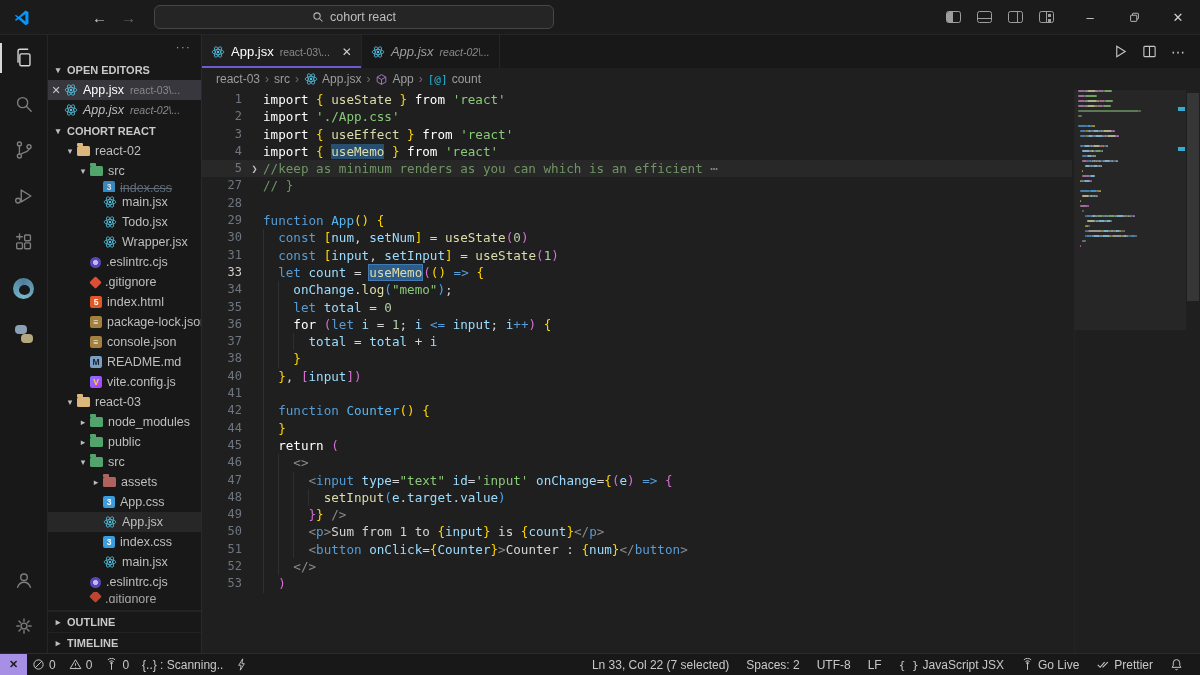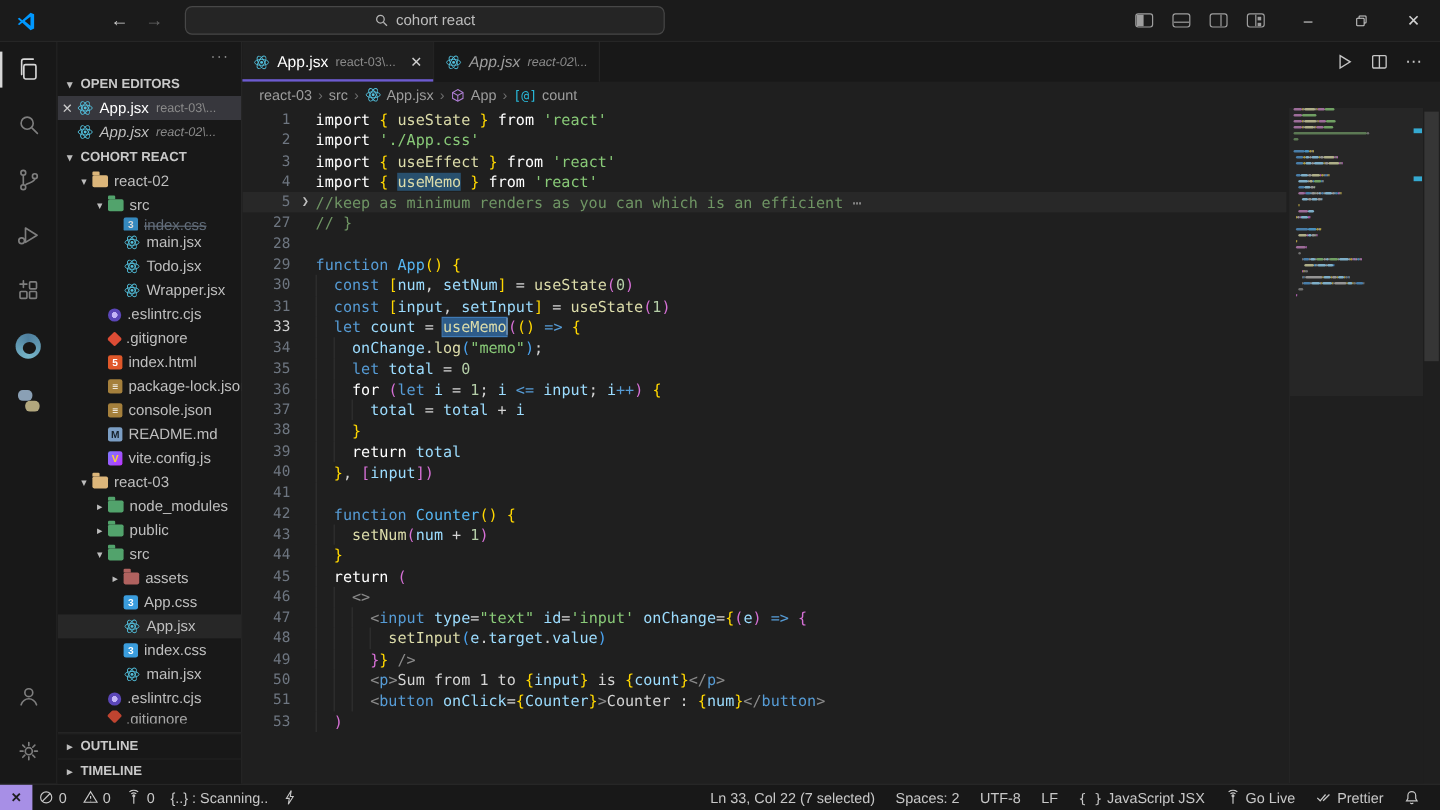--- a/index.html
+++ b/index.html
@@ -510,33 +510,32 @@
             <div class="cl"><span class="gut">28</span><span class="foldcol"></span><span class="ct"></span></div>
             <div class="cl"><span class="gut">29</span><span class="foldcol"></span><span class="ct"><span class="tk-b">function </span><span class="tk-fn">App</span><span class="tk-y">()</span><span class="tk-w"> </span><span class="tk-y">{</span></span></div>
             <div class="cl"><span class="gut">30</span><span class="foldcol"></span><span class="ct"><span class="ind"></span><span class="tk-b">const </span><span class="tk-y">[</span><span class="tk-v">num</span><span class="tk-w">, </span><span class="tk-v">setNum</span><span class="tk-y">]</span><span class="tk-w"> = </span><span class="tk-f">useState</span><span class="tk-p">(</span><span class="tk-n">0</span><span class="tk-p">)</span></span></div>
             <div class="cl"><span class="gut">31</span><span class="foldcol"></span><span class="ct"><span class="ind"></span><span class="tk-b">const </span><span class="tk-y">[</span><span class="tk-v">input</span><span class="tk-w">, </span><span class="tk-v">setInput</span><span class="tk-y">]</span><span class="tk-w"> = </span><span class="tk-f">useState</span><span class="tk-p">(</span><span class="tk-n">1</span><span class="tk-p">)</span></span></div>
             <div class="cl"><span class="gut cur">33</span><span class="foldcol"></span><span class="ct"><span class="ind"></span><span class="tk-b">let </span><span class="tk-v">count</span><span class="tk-w"> = </span><span class="tk-sel">useMemo</span><span class="caret"></span><span class="tk-p">(</span><span class="tk-y">()</span><span class="tk-w"> </span><span class="tk-b">=&gt;</span><span class="tk-w"> </span><span class="tk-y">{</span></span></div>
             <div class="cl"><span class="gut">34</span><span class="foldcol"></span><span class="ct"><span class="ind"></span><span class="ind"></span><span class="tk-v">onChange</span><span class="tk-w">.</span><span class="tk-f">log</span><span class="tk-bl">(</span><span class="tk-s">"memo"</span><span class="tk-bl">)</span><span class="tk-w">;</span></span></div>
             <div class="cl"><span class="gut">35</span><span class="foldcol"></span><span class="ct"><span class="ind"></span><span class="ind"></span><span class="tk-b">let </span><span class="tk-v">total</span><span class="tk-w"> = </span><span class="tk-n">0</span></span></div>
             <div class="cl"><span class="gut">36</span><span class="foldcol"></span><span class="ct"><span class="ind"></span><span class="ind"></span><span class="tk-k">for </span><span class="tk-p">(</span><span class="tk-b">let </span><span class="tk-v">i</span><span class="tk-w"> = </span><span class="tk-n">1</span><span class="tk-w">; </span><span class="tk-v">i</span><span class="tk-w"> </span><span class="tk-b">&lt;=</span><span class="tk-w"> </span><span class="tk-v">input</span><span class="tk-w">; </span><span class="tk-v">i</span><span class="tk-b">++</span><span class="tk-p">)</span><span class="tk-w"> </span><span class="tk-y">{</span></span></div>
             <div class="cl"><span class="gut">37</span><span class="foldcol"></span><span class="ct"><span class="ind"></span><span class="ind"></span><span class="ind"></span><span class="tk-v">total</span><span class="tk-w"> = </span><span class="tk-v">total</span><span class="tk-w"> + </span><span class="tk-v">i</span></span></div>
             <div class="cl"><span class="gut">38</span><span class="foldcol"></span><span class="ct"><span class="ind"></span><span class="ind"></span><span class="tk-y">}</span></span></div>
-            <div class="cl"><span class="gut">39</span><span class="foldcol"></span><span class="ct"><span class="ind"></span><span class="ind"></span><span class="tk-k">return </span><span class="tk-v">total</span></span></div>
             <div class="cl"><span class="gut">40</span><span class="foldcol"></span><span class="ct"><span class="ind"></span><span class="tk-y">}</span><span class="tk-w">, </span><span class="tk-p">[</span><span class="tk-v">input</span><span class="tk-p">]</span><span class="tk-p">)</span></span></div>
             <div class="cl"><span class="gut">41</span><span class="foldcol"></span><span class="ct"><span class="ind"></span></span></div>
             <div class="cl"><span class="gut">42</span><span class="foldcol"></span><span class="ct"><span class="ind"></span><span class="tk-b">function </span><span class="tk-fn">Counter</span><span class="tk-y">()</span><span class="tk-w"> </span><span class="tk-y">{</span></span></div>
-            <div class="cl"><span class="gut">43</span><span class="foldcol"></span><span class="ct"><span class="ind"></span><span class="ind"></span><span class="tk-f">setNum</span><span class="tk-p">(</span><span class="tk-v">num</span><span class="tk-w"> + </span><span class="tk-n">1</span><span class="tk-p">)</span></span></div>
             <div class="cl"><span class="gut">44</span><span class="foldcol"></span><span class="ct"><span class="ind"></span><span class="tk-y">}</span></span></div>
             <div class="cl"><span class="gut">45</span><span class="foldcol"></span><span class="ct"><span class="ind"></span><span class="tk-k">return </span><span class="tk-p">(</span></span></div>
             <div class="cl"><span class="gut">46</span><span class="foldcol"></span><span class="ct"><span class="ind"></span><span class="ind"></span><span class="tk-g">&lt;&gt;</span></span></div>
             <div class="cl"><span class="gut">47</span><span class="foldcol"></span><span class="ct"><span class="ind"></span><span class="ind"></span><span class="ind"></span><span class="tk-g">&lt;</span><span class="tk-t">input</span><span class="tk-w"> </span><span class="tk-a">type</span><span class="tk-w">=</span><span class="tk-s">"text"</span><span class="tk-w"> </span><span class="tk-a">id</span><span class="tk-w">=</span><span class="tk-s">'input'</span><span class="tk-w"> </span><span class="tk-a">onChange</span><span class="tk-w">=</span><span class="tk-y">{</span><span class="tk-p">(</span><span class="tk-v">e</span><span class="tk-p">)</span><span class="tk-w"> </span><span class="tk-b">=&gt;</span><span class="tk-w"> </span><span class="tk-p">{</span></span></div>
             <div class="cl"><span class="gut">48</span><span class="foldcol"></span><span class="ct"><span class="ind"></span><span class="ind"></span><span class="ind"></span><span class="ind"></span><span class="tk-f">setInput</span><span class="tk-bl">(</span><span class="tk-v">e</span><span class="tk-w">.</span><span class="tk-v">target</span><span class="tk-w">.</span><span class="tk-v">value</span><span class="tk-bl">)</span></span></div>
             <div class="cl"><span class="gut">49</span><span class="foldcol"></span><span class="ct"><span class="ind"></span><span class="ind"></span><span class="ind"></span><span class="tk-p">}</span><span class="tk-y">}</span><span class="tk-w"> </span><span class="tk-g">/&gt;</span></span></div>
             <div class="cl"><span class="gut">50</span><span class="foldcol"></span><span class="ct"><span class="ind"></span><span class="ind"></span><span class="ind"></span><span class="tk-g">&lt;</span><span class="tk-t">p</span><span class="tk-g">&gt;</span><span class="tk-w">Sum from 1 to </span><span class="tk-y">{</span><span class="tk-v">input</span><span class="tk-y">}</span><span class="tk-w"> is </span><span class="tk-y">{</span><span class="tk-v">count</span><span class="tk-y">}</span><span class="tk-g">&lt;/</span><span class="tk-t">p</span><span class="tk-g">&gt;</span></span></div>
             <div class="cl"><span class="gut">51</span><span class="foldcol"></span><span class="ct"><span class="ind"></span><span class="ind"></span><span class="ind"></span><span class="tk-g">&lt;</span><span class="tk-t">button</span><span class="tk-w"> </span><span class="tk-a">onClick</span><span class="tk-w">=</span><span class="tk-y">{</span><span class="tk-v">Counter</span><span class="tk-y">}</span><span class="tk-g">&gt;</span><span class="tk-w">Counter : </span><span class="tk-y">{</span><span class="tk-v">num</span><span class="tk-y">}</span><span class="tk-g">&lt;/</span><span class="tk-t">button</span><span class="tk-g">&gt;</span></span></div>
+            <div class="cl"><span class="gut">52</span><span class="foldcol"></span><span class="ct"><span class="ind"></span><span class="ind"></span><span class="tk-g">&lt;/&gt;</span></span></div>
             <div class="cl"><span class="gut">53</span><span class="foldcol"></span><span class="ct"><span class="ind"></span><span class="tk-p">)</span></span></div>
           </div>
         <div class="minimap" id="minimap">
             <div class="mmview"></div>
             <div class="mmline" style="margin-left: 3px;">
               <span class="mmseg" style="width: 7.35px; background: rgb(197, 134, 192);"></span>
               <span class="mmseg" style="width: 1.05px; background: rgb(216, 192, 74);"></span>
               <span class="mmseg" style="width: 1.05px; background: rgb(187, 187, 187);"></span>
               <span class="mmseg" style="width: 8.4px; background: rgb(220, 220, 170);"></span>
               <span class="mmseg" style="width: 1.05px; background: rgb(187, 187, 187);"></span>

